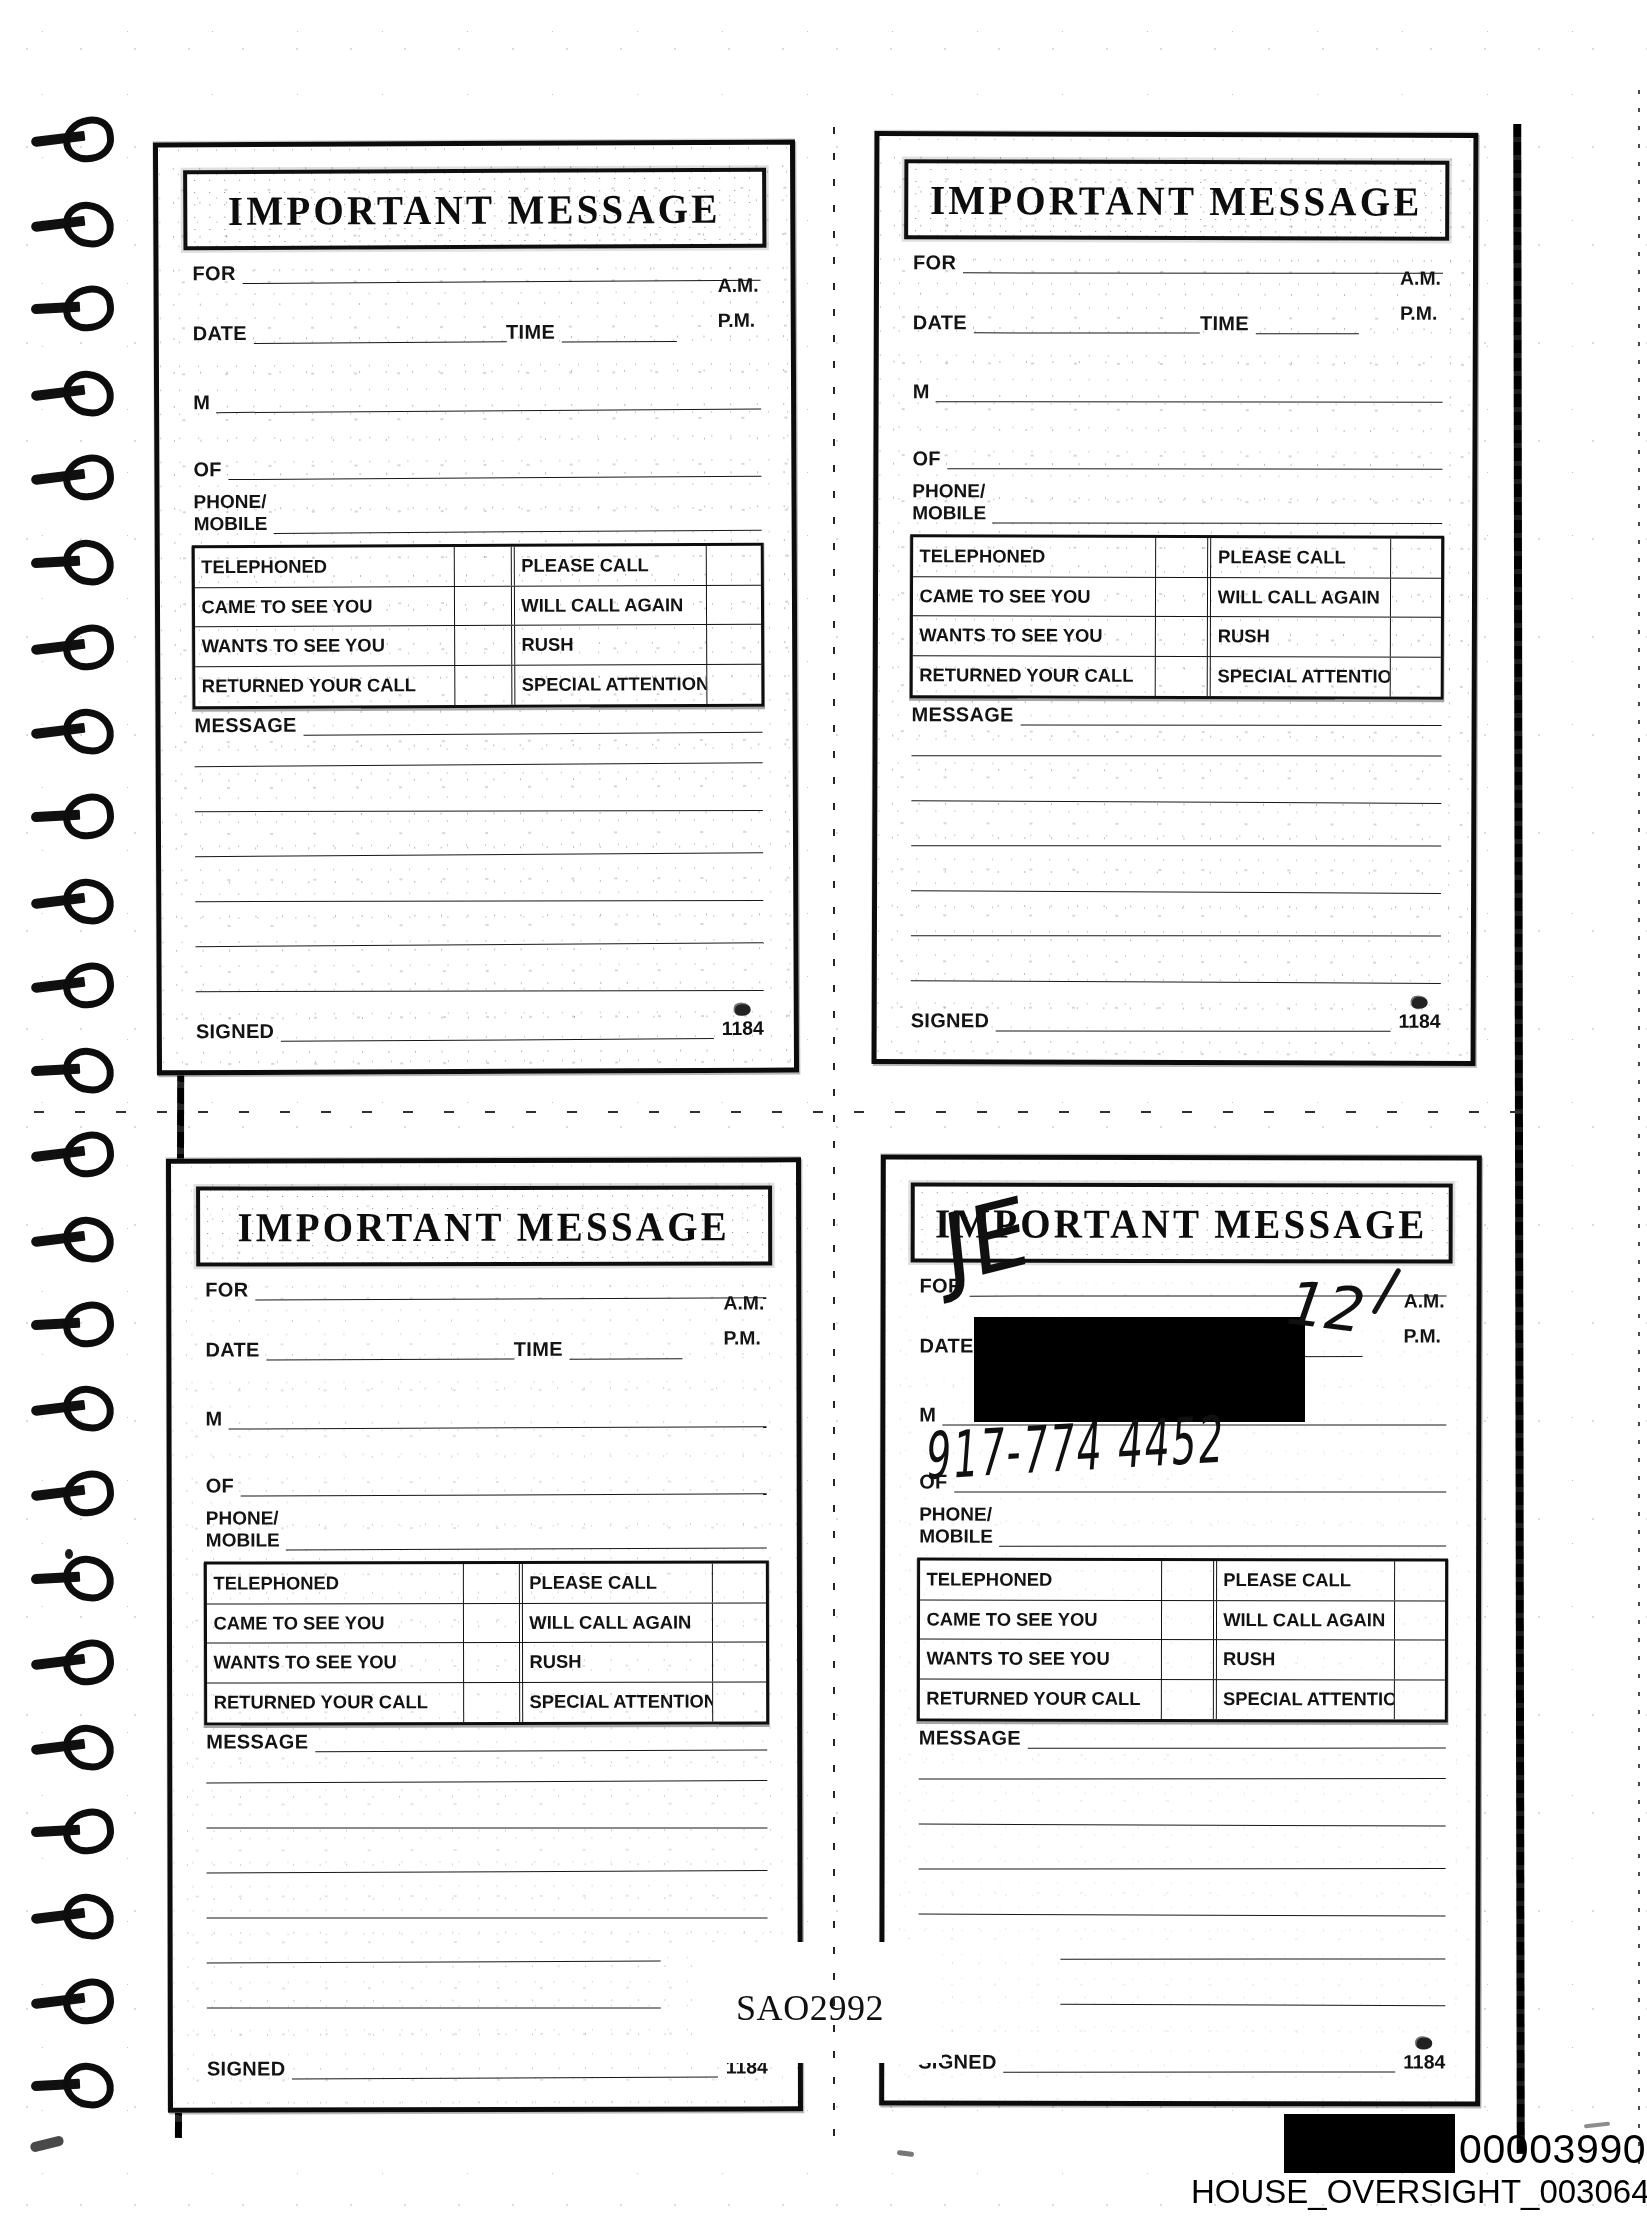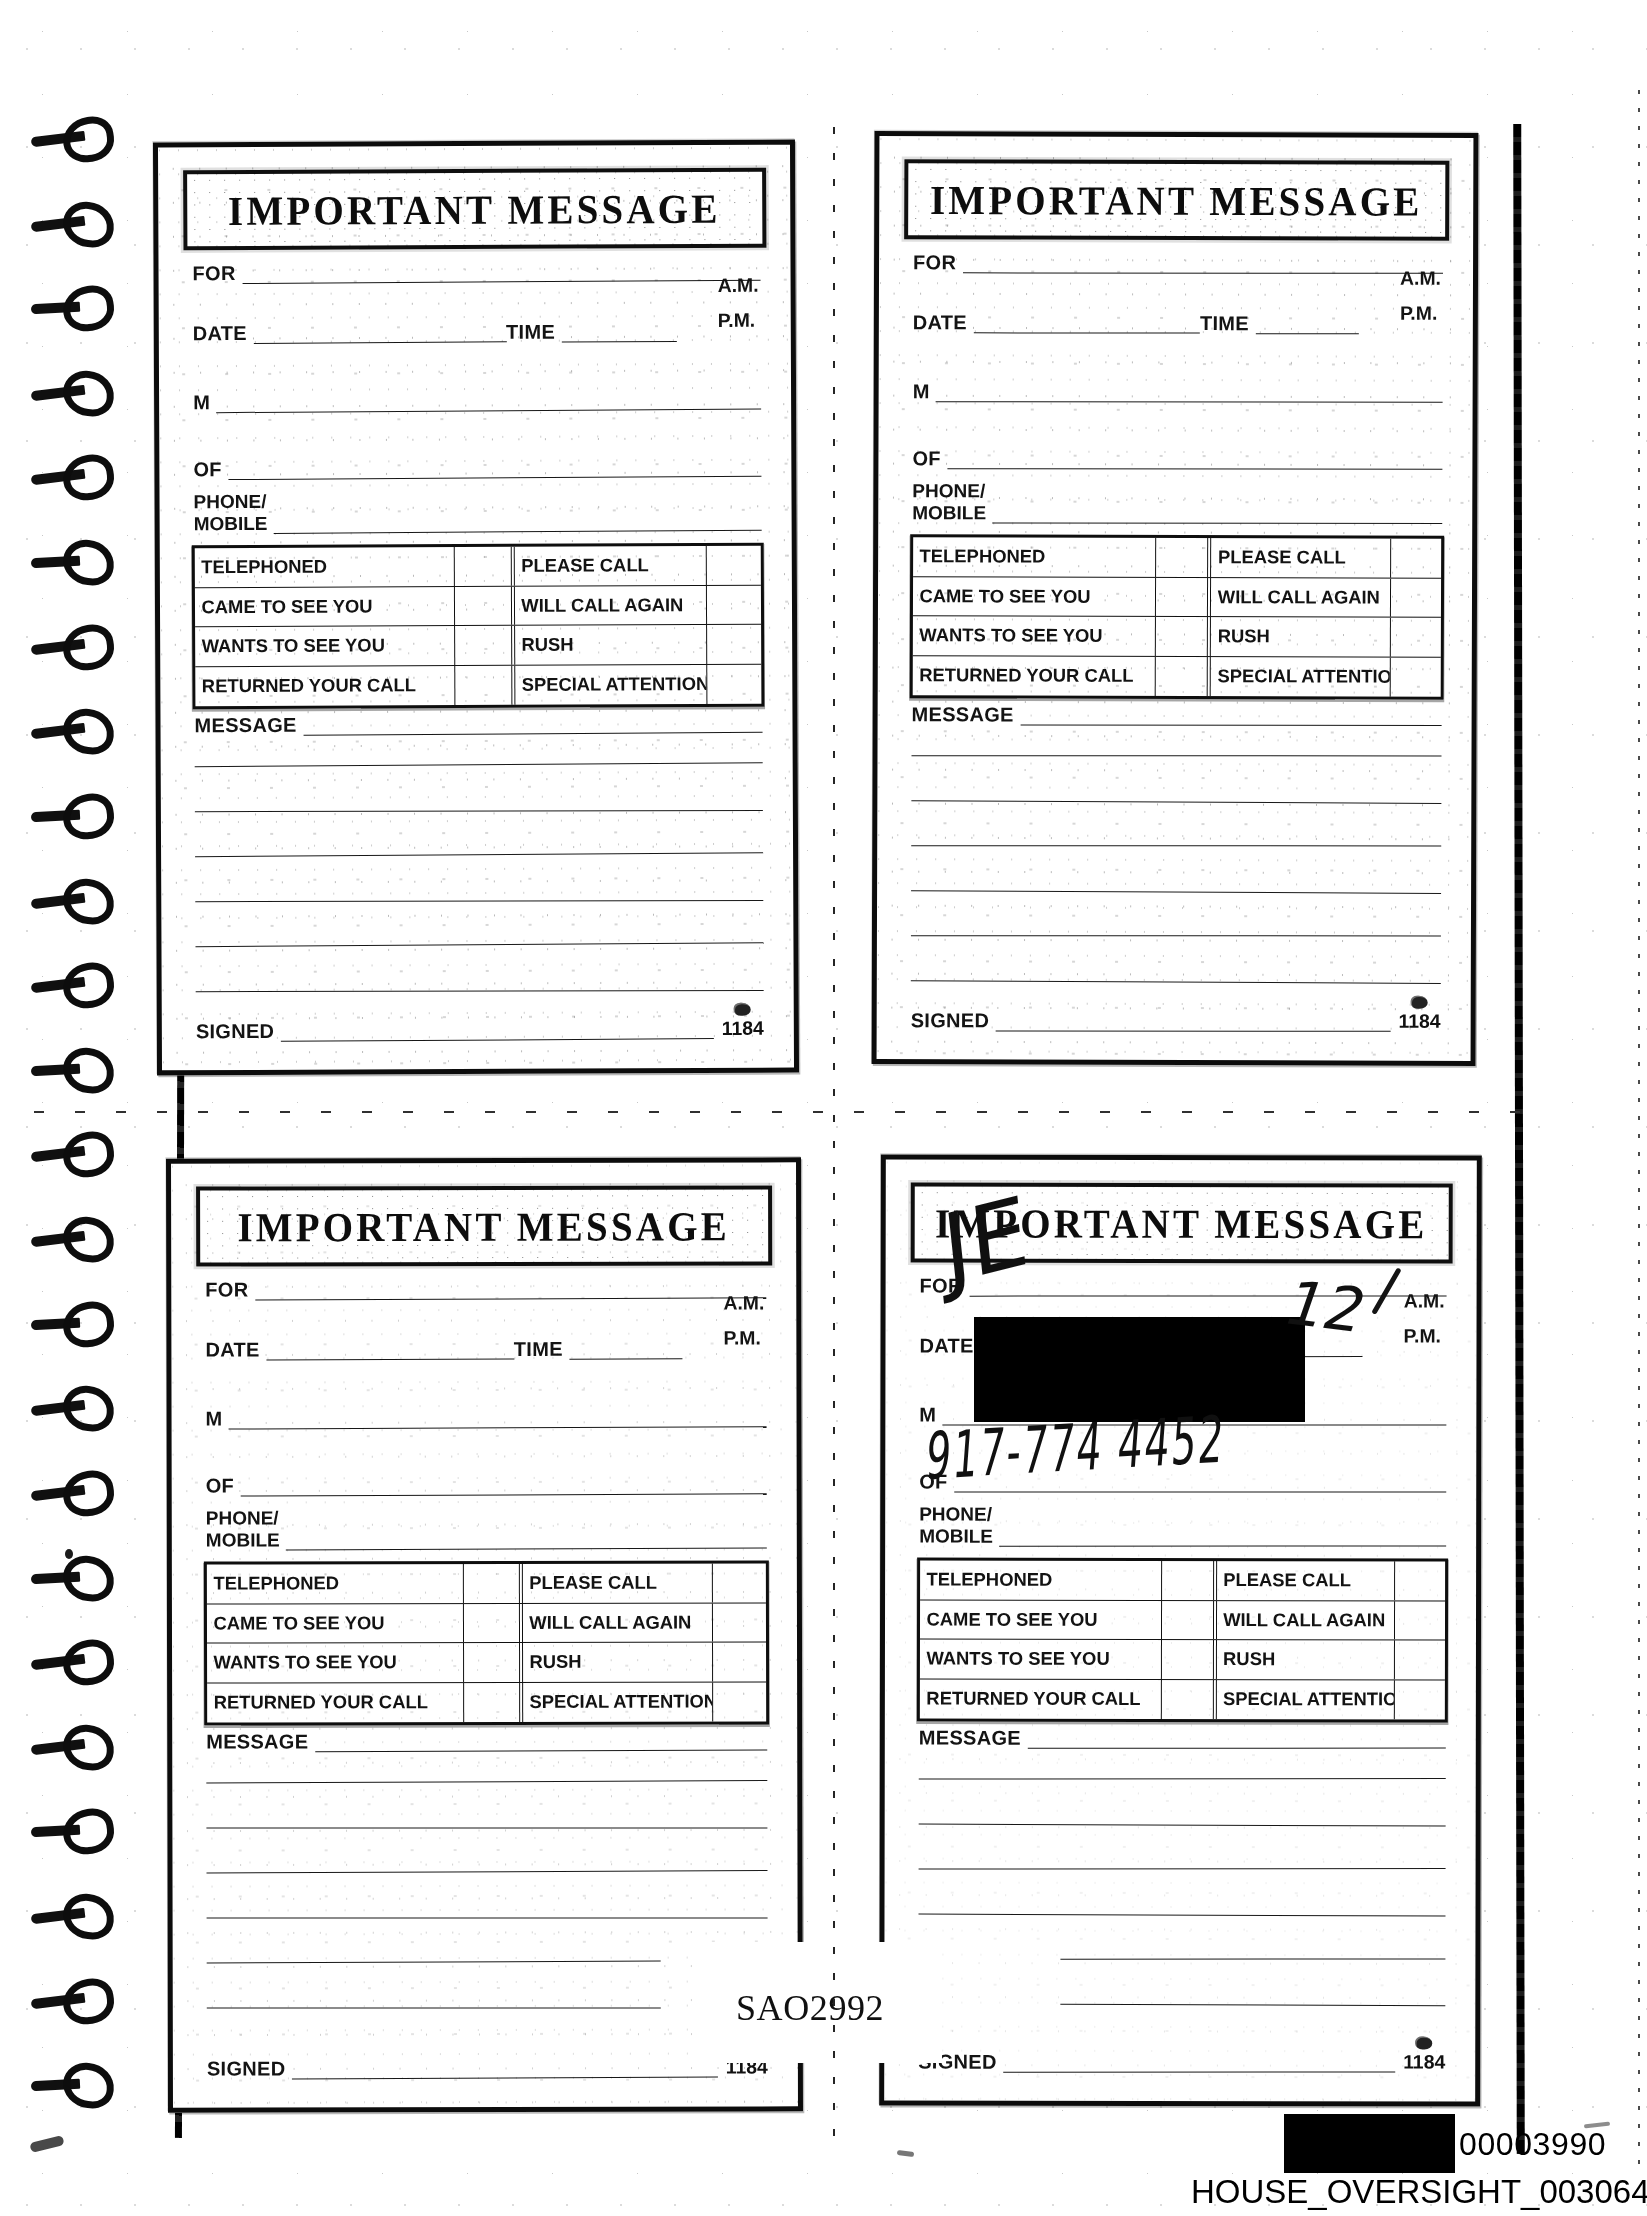--- a/index.html
+++ b/index.html
@@ -97,21 +97,21 @@
   #hw-slash { position:absolute; left:1384px; top:1265px; width:4.5px; height:52px; background:#141414;
     border-radius:2.6px; transform:rotate(30deg); z-index:22; }
   #hw-phone { left:929px; top:1419px; font-size:65px; letter-spacing:3.2px;
     transform:scaleX(.6) skewX(-9deg) rotate(-2deg); transform-origin:left top; }
   .redaction { position:absolute; background:#000; }
   #redaction-slip { left:974px; top:1317px; width:331px; height:105px; z-index:21; }
   #redaction-footer { left:1284px; top:2114px; width:171px; height:59px; z-index:50; }
   #sao-whitebox { position:absolute; left:702px; top:1942px; width:240px; height:121px; background:#fff; z-index:30; }
   #sao-label { position:absolute; left:736px; top:1987px; z-index:31; font-family:"Liberation Serif", serif;
     font-size:36px; color:#101010; letter-spacing:0.6px; }
-  #bates-number { position:absolute; left:1459px; top:2126px; z-index:51; font-size:32px; color:#000; letter-spacing:0.6px; }
+  #bates-number { position:absolute; left:1459px; top:2126px; z-index:51; font-size:41px; color:#000; letter-spacing:0.6px; }
   #footer-id { position:absolute; left:1191px; top:2173px; z-index:51; font-size:33px; color:#000; }
   .smudge { position:absolute; background:#1c1c1c; z-index:7; }
   #smudge-1 { left:65px; top:1549px; width:8.4px; height:10.3px; border-radius:50%; }
   #smudge-2 { left:30px;  top:2139px; width:34px; height:10.3px; border-radius:5.2px; transform:rotate(-14deg); opacity:.8; }
   #smudge-3 { left:897px; top:2151px; width:17px; height:5.2px; border-radius:2.6px; opacity:.6; transform:rotate(8deg); }
   #smudge-4 { left:1584px; top:2123px; width:26px; height:3.9px; border-radius:1.9px; opacity:.5; transform:rotate(-6deg); }
 </style>
 </head>
 <body>
 

